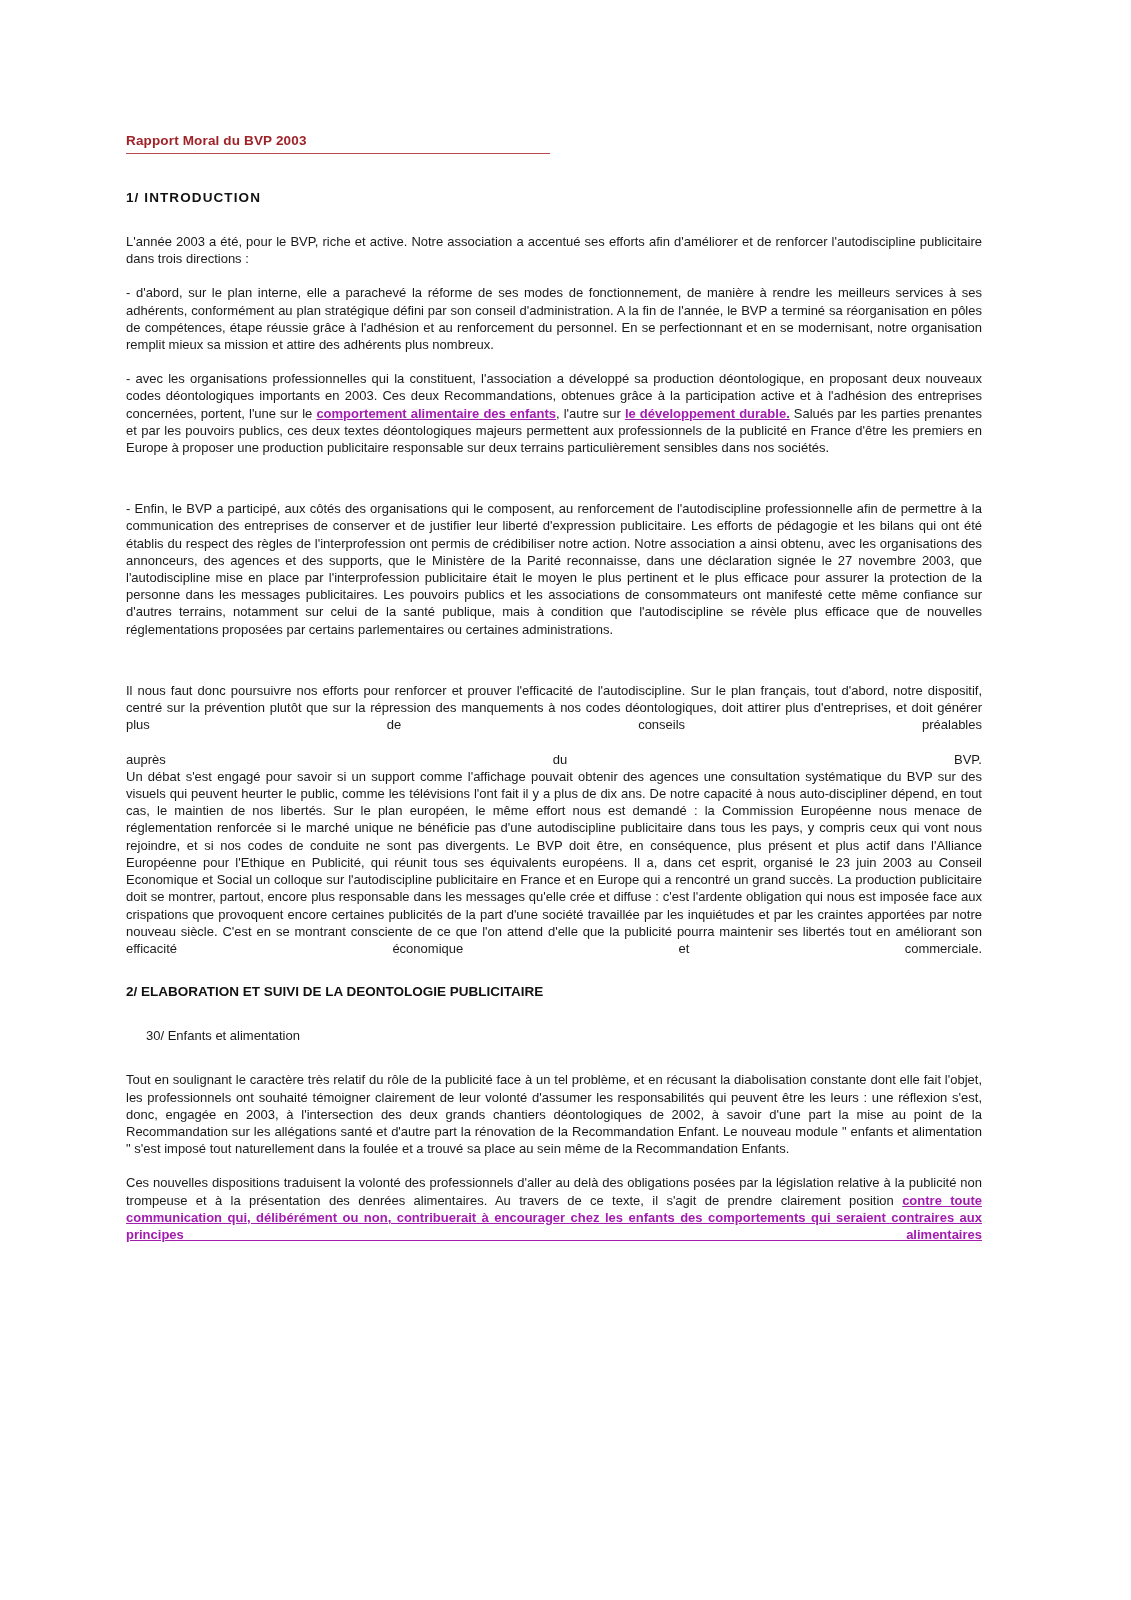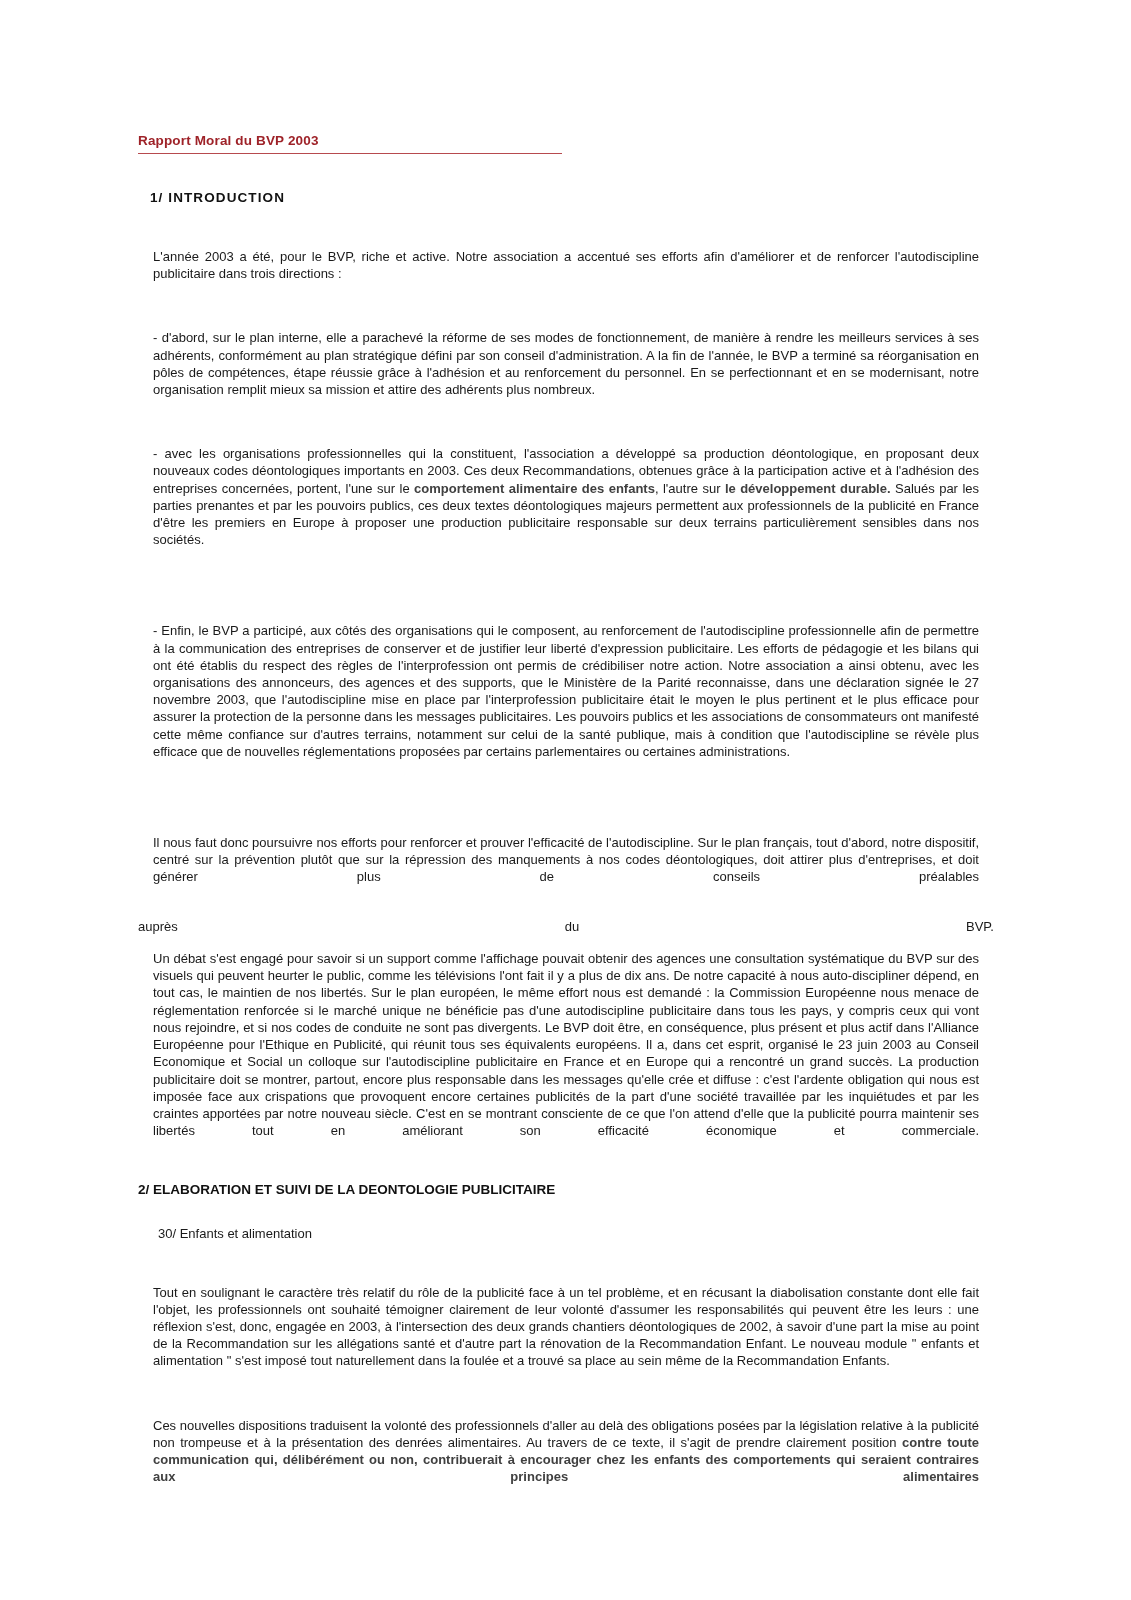--- a/index.html
+++ b/index.html
@@ -16,21 +16,21 @@
     position: relative;
     width: 1131px;
     height: 1600px;
     margin: 0 auto;
     background: #ffffff;
     overflow: hidden;
     box-sizing: border-box;
   }
   .content {
     position: absolute;
-    left: 138px;
+    left: 126px;
     top: 132px;
     width: 856px;
   }
 
   
   .doc-title {
     font-size: 13.5px;
     font-weight: bold;
     color: #9E2228;
     letter-spacing: 0.15px;
@@ -48,45 +48,45 @@
   
   .h-section {
     font-size: 13.5px;
     font-weight: bold;
     color: #111111;
     line-height: 18px;
     margin: 0;
   }
   .h-section.spaced {
     letter-spacing: 1.1px;
-    margin-left: 12px;
   }
   .h-sub {
     font-size: 13px;
     font-weight: normal;
     color: #1a1a1a;
     line-height: 18px;
     margin: 0;
     padding-left: 20px;
   }
 
   
   .para {
     font-size: 13px;
     line-height: 17.2px;
     text-align: justify;
     text-justify: inter-word;
-    margin: 15px;
+    margin: 0;
     color: #1a1a1a;
     -webkit-hyphens: none;
     hyphens: none;
   }
   .para b, .para strong {
     font-weight: bold;
-    color: #404040;
+    color: #a21caf;
+    text-decoration: underline;
   }
   
   .para.force-last-justified::after {
     content: "";
     display: inline-block;
     width: 100%;
   }
   
   .stray-line {
     font-size: 13px;

